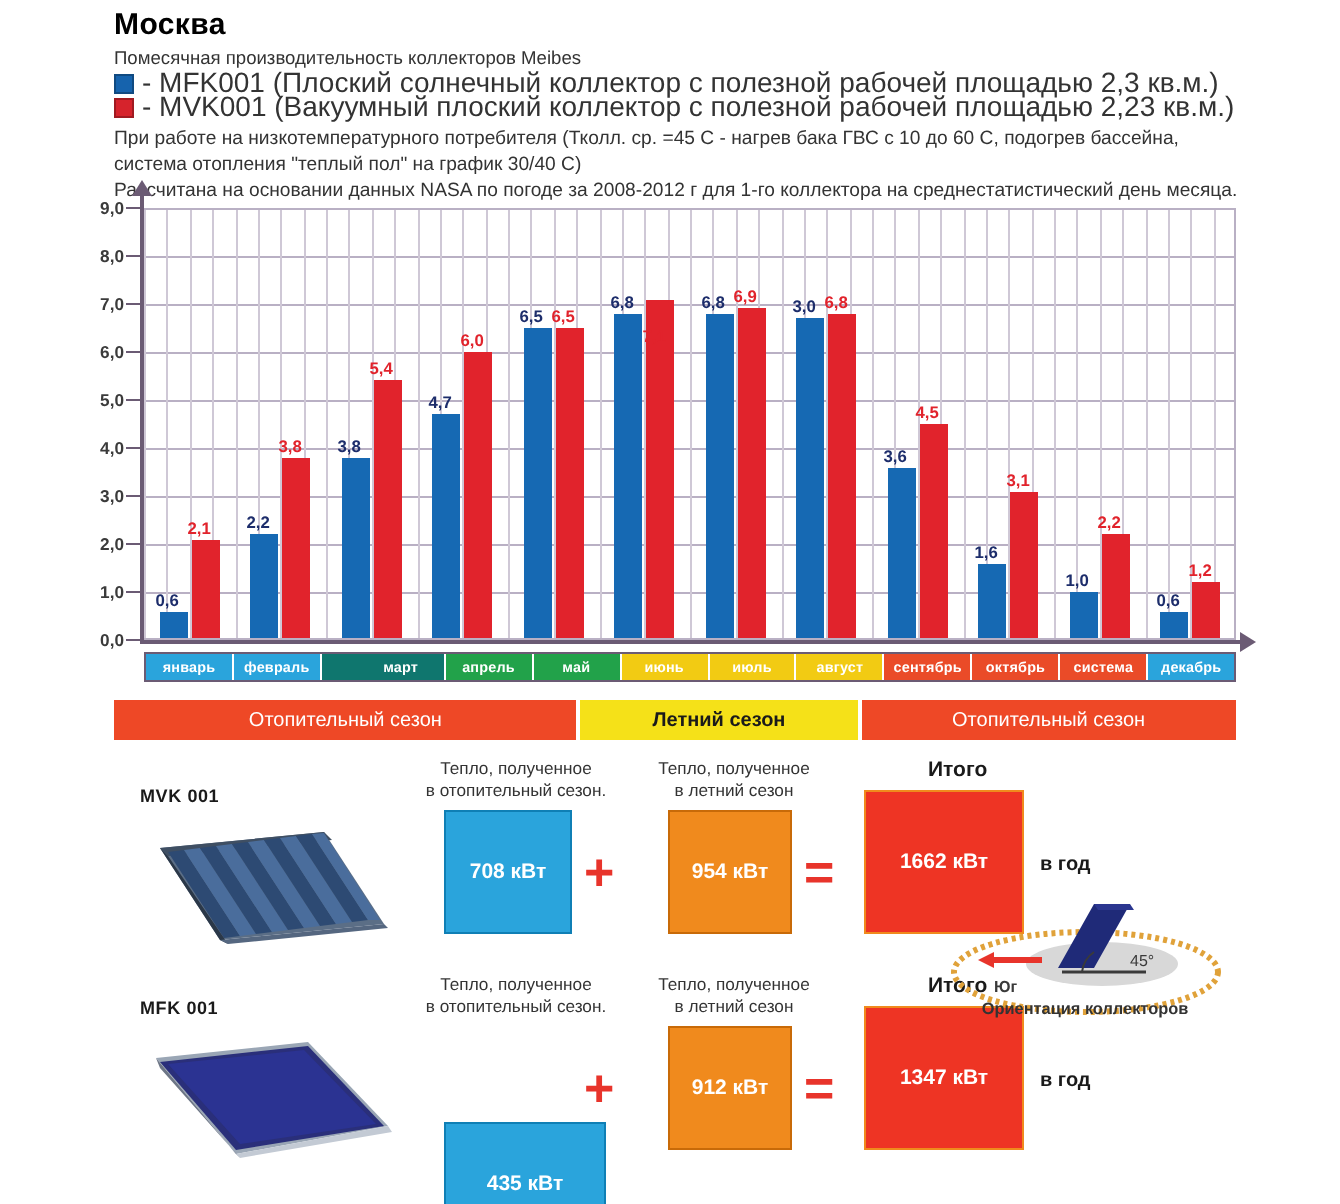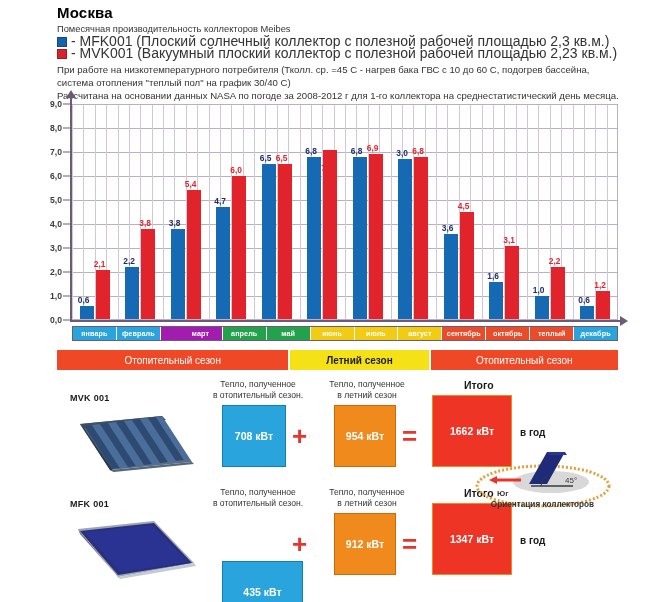--- a/index.html
+++ b/index.html
@@ -234,29 +234,29 @@
         <div class="bar red" style="left: 524.25px; width: 14px; height: 28.8px;"></div>
         <div class="dlabel red" style="left: 522.25px; top: 176.2px;">1,2</div>
       </div>
     <div class="plot-border"></div>
     <div class="axis-h"></div>
   </div>
 
   <div class="months" id="months">
       <div class="month" style="background: rgb(42, 164, 220);">январь</div>
       <div class="month" style="background: rgb(42, 164, 220);">февраль</div>
-      <div class="month" style="background: #a21caf; padding-left: 18px;">март</div>
+      <div class="month" style="background: #0f766e; padding-left: 18px;">март</div>
       <div class="month" style="background: rgb(34, 162, 74);">апрель</div>
       <div class="month" style="background: rgb(34, 162, 74);">май</div>
       <div class="month" style="background: rgb(242, 203, 19);">июнь</div>
       <div class="month" style="background: rgb(242, 203, 19);">июль</div>
       <div class="month" style="background: rgb(242, 203, 19);">август</div>
       <div class="month" style="background: rgb(234, 75, 40);">сентябрь</div>
       <div class="month" style="background: rgb(234, 75, 40);">октябрь</div>
-      <div class="month" style="background: rgb(234, 75, 40);">теплый</div>
+      <div class="month" style="background: rgb(234, 75, 40);">система</div>
       <div class="month" style="background: rgb(42, 164, 220);">декабрь</div>
     </div>
 
   <div class="seasons" id="seasons">
       <div class="season" style="background: rgb(238, 72, 38); color: rgb(255, 255, 255); width: 41.6%;">Отопительный сезон</div>
       <div class="season" style="background: rgb(245, 225, 24); color: rgb(26, 26, 26); width: 25%; font-weight: bold;">Летний сезон</div>
       <div class="season" style="background: rgb(238, 72, 38); color: rgb(255, 255, 255); width: 33.4%;">Отопительный сезон</div>
     </div>
 
   <div class="collector-block" style="top:375px;">

